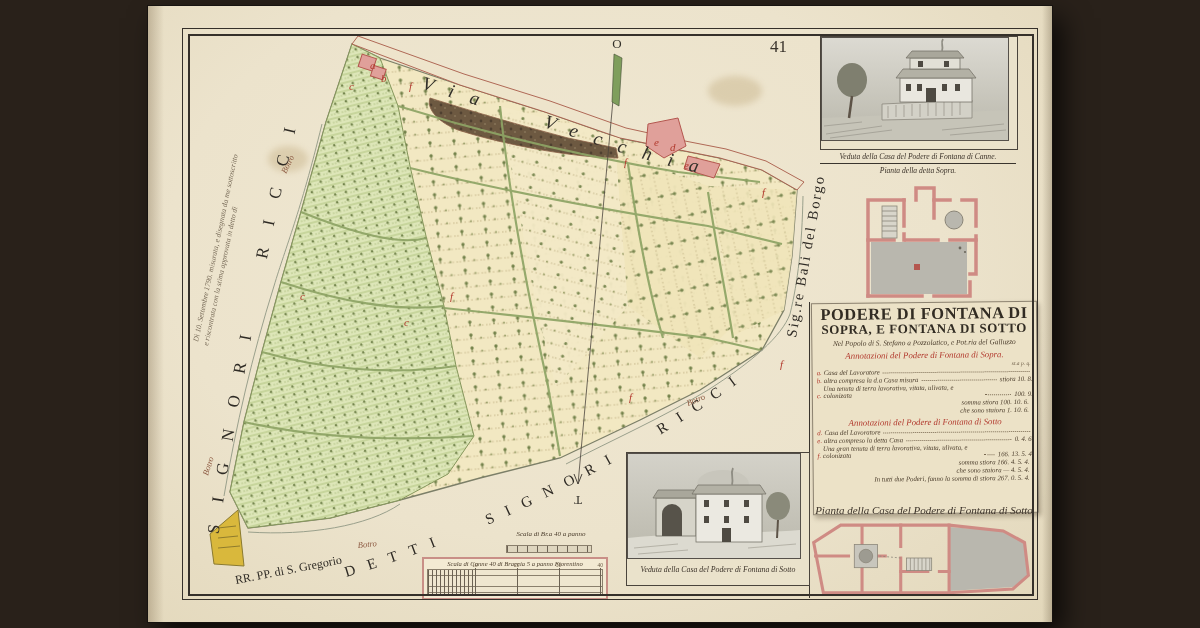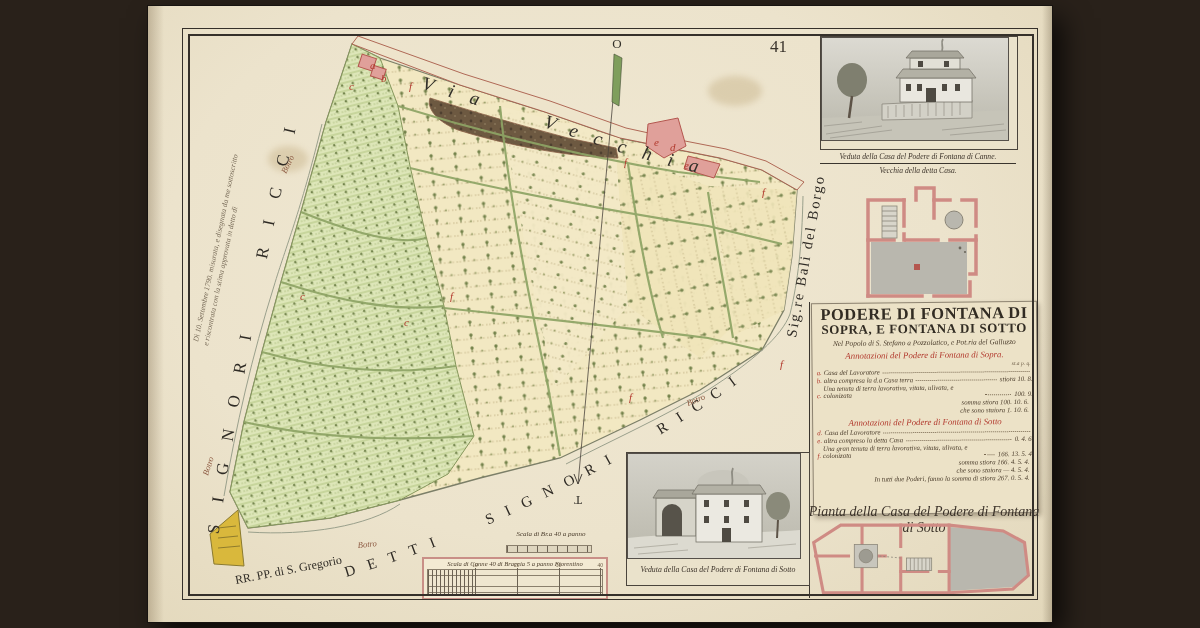--- a/index.html
+++ b/index.html
@@ -227,21 +227,21 @@
             <rect x="133" y="46" width="5" height="7"></rect>
           <rect x="104" y="50" width="10" height="14"></rect>
           <rect x="96" y="23" width="5" height="6"></rect>
             <rect x="122" y="23" width="5" height="6"></rect>
         </g>
         <path d="M120,13 C122,8 118,5 121,1" stroke="#8f8d83" stroke-width="1.8" fill="none"></path>
       </svg>
     </div>
     <div class="cap" style="left:668px;top:146px;width:204px;font-size:7.6px;">Veduta della Casa del Podere di Fontana di Canne.</div>
     <div class="rule" style="left:672px;top:157px;width:196px;"></div>
-    <div class="cap" style="left:668px;top:160px;width:204px;font-size:7.6px;">Vecchia della detta Casa.</div>
+    <div class="cap" style="left:668px;top:160px;width:204px;font-size:7.6px;">Pianta della detta Sopra.</div>
 
     <svg style="position:absolute;left:690px;top:172px;z-index:4;" width="176" height="122" viewBox="0 0 176 122">
       <rect x="33" y="64" width="96" height="52" fill="#b9b7ae"></rect>
       <g stroke="#cf8b84" stroke-width="3.5" fill="none" stroke-linecap="square">
         <path d="M30,118 L30,22 L66,22 M78,22 L78,10 L96,10 M96,10 L96,22 L112,22 M124,22 L138,22 L138,48"></path>
         <path d="M138,58 L138,96 L132,96 M132,104 L132,118 L96,118 M84,118 L30,118"></path>
         <path d="M30,62 L56,62 M68,62 L100,62 M112,62 L138,62"></path>
         <path d="M66,22 L66,48 M66,56 L66,62"></path>
         <path d="M96,22 L96,40"></path>
       </g>
@@ -265,21 +265,21 @@
       <div class="unit">st.a  p.  q.</div>
       <div class="ann">
         <div class="ann-row">
           <span class="ann-letter">a.</span>
           <span class="ann-text">Casa del Lavoratore</span>
           <span class="ann-leader"></span>
           <span class="ann-val"></span>
         </div>
         <div class="ann-row">
           <span class="ann-letter">b.</span>
-          <span class="ann-text">altra compresa la d.a Casa terra</span>
+          <span class="ann-text">altra compresa la d.a Casa misura</span>
           <span class="ann-leader"></span>
           <span class="ann-val">stiora 10. 8.</span>
         </div>
         <div class="ann-row">
           <span class="ann-letter">c.</span>
           <span class="ann-text">Una tenuta di terra lavorativa, vitata, ulivata, e colonizata</span>
           <span class="ann-leader"></span>
           <span class="ann-val">100. 9.</span>
         </div>
       </div>
@@ -305,21 +305,21 @@
           <span class="ann-text">Una gran tenuta di terra lavorativa, vitata, ulivata, e colonizata</span>
           <span class="ann-leader"></span>
           <span class="ann-val">166. 13. 5. 4.</span>
         </div>
       </div>
       <div class="ann-total">somma stiora 166. 4. 5. 4.</div>
       <div class="ann-total">che sono staiora — 4. 5. 4.</div>
       <div class="ann-total">In tutti due Poderi, fanno la somma di stiora 267. 0. 5. 4.</div>
     </div>
 
-    <div class="cap" style="left:660px;top:498px;width:232px;font-size:14px;text-align:center;">Pianta della Casa del Podere di Fontana di Sotto</div>
+    <div class="cap" style="left:660px;top:498px;width:232px;font-size:11px;text-align:center;">Pianta della Casa del Podere di Fontana di Sotto</div>
     <svg style="position:absolute;left:656px;top:511px;z-index:4;" width="236" height="82" viewBox="0 0 244 84">
       <path d="M150,10 L206,14 L228,26 L232,60 L216,72 L150,76 Z" fill="#b9b7ae"></path>
       <g stroke="#cf8b84" stroke-width="3.2" fill="none" stroke-linecap="square">
         <path d="M10,26 L38,8 L150,8 L206,14 L228,26 L232,60 L216,74 L150,78 L20,78 L10,26 Z"></path>
         <path d="M60,10 L60,36 M60,48 L60,78"></path>
         <path d="M100,8 L100,30 M100,42 L100,78"></path>
         <path d="M150,8 L150,78"></path>
         <path d="M12,40 L46,40 M60,40 L84,40"></path>
         <path d="M100,56 L128,56 M140,56 L150,56"></path>
       </g>

